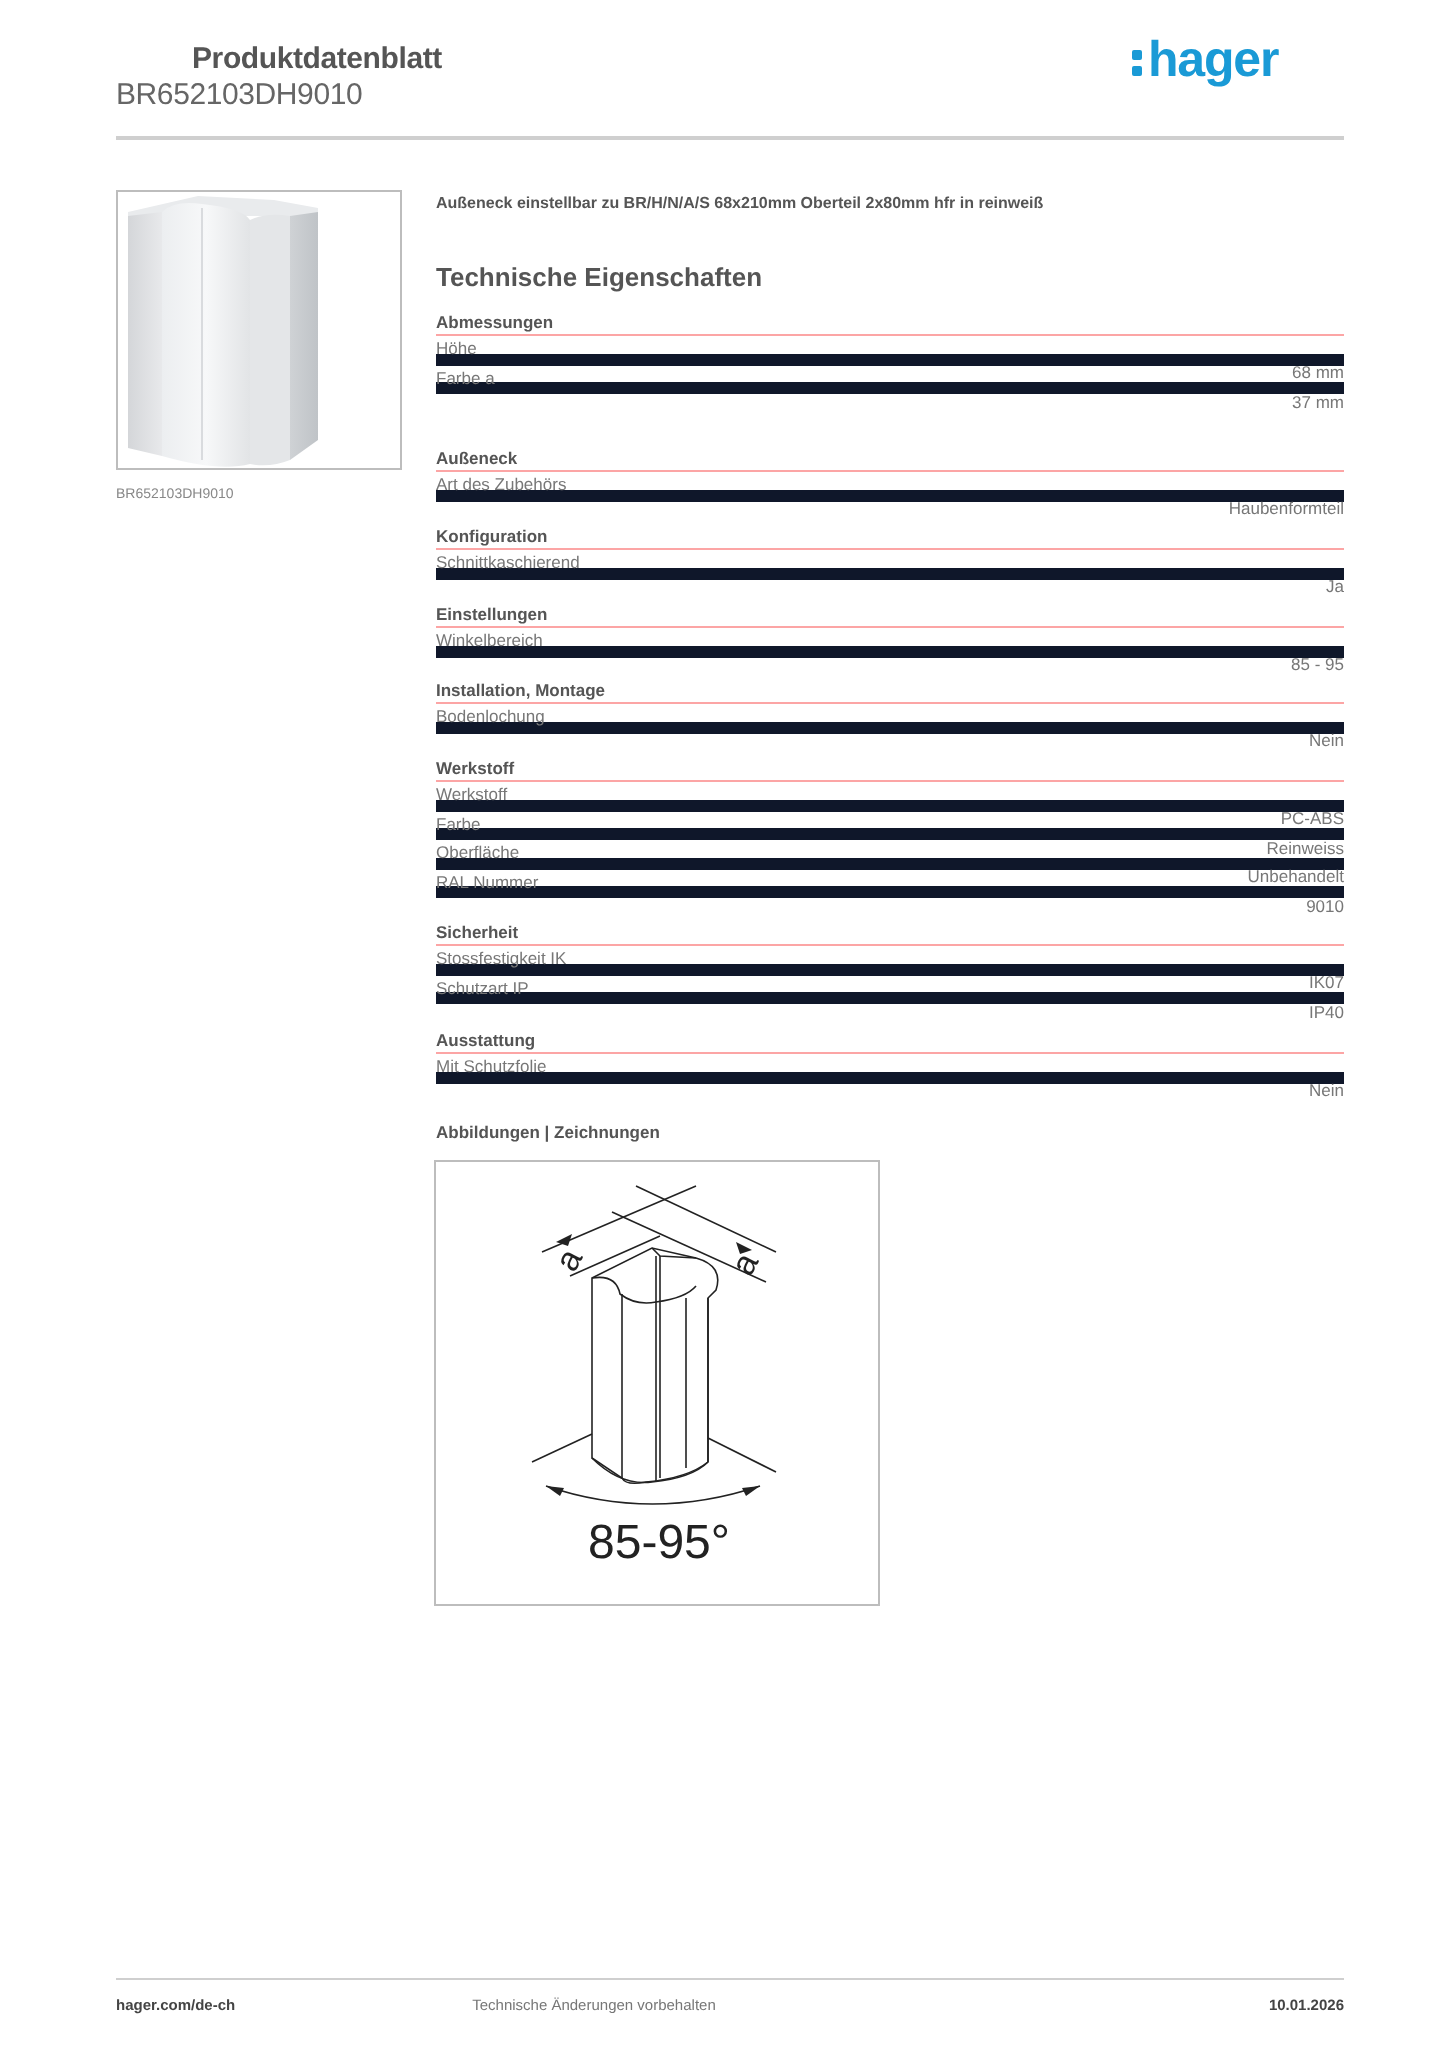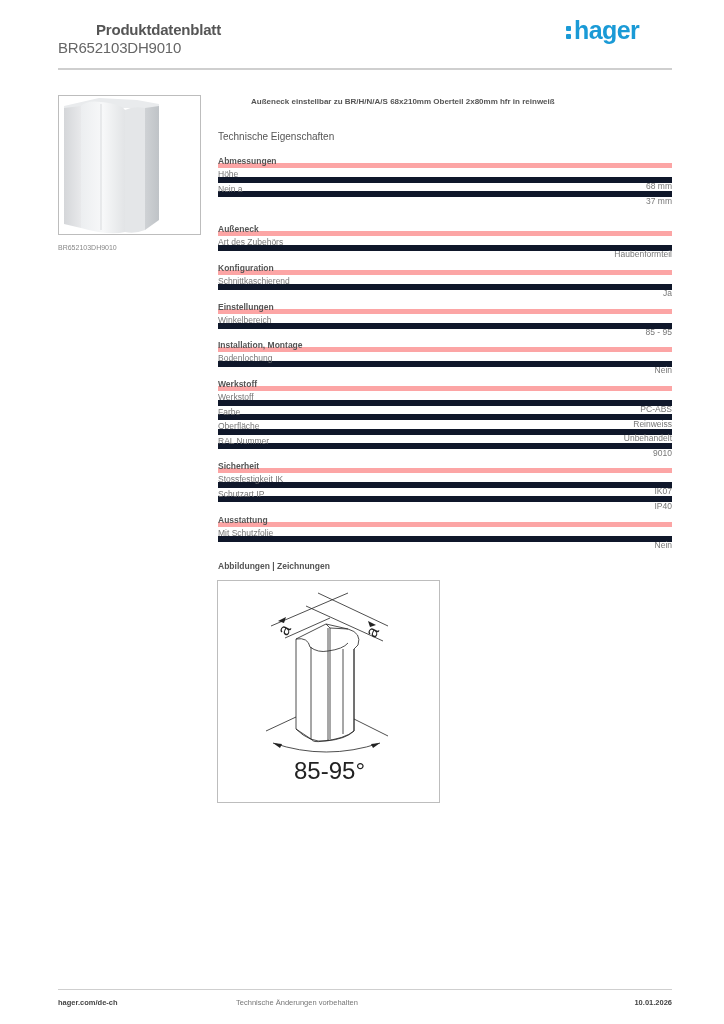--- a/index.html
+++ b/index.html
@@ -12,25 +12,25 @@
 
     .logo { position: absolute; left: 566px; top: 18px; font-size: 25px; font-weight: bold; color: #1a9ad6; letter-spacing: -0.6px; line-height: 1; }
     .logo .colon { display: inline-block; width: 6px; margin-right: 2px; position: relative; height: 18px; vertical-align: -1px; }
     .logo .colon::before, .logo .colon::after { content: ""; position: absolute; left: 0; width: 5px; height: 5px; background: #1a9ad6; border-radius: 1px; }
     .logo .colon::before { top: 4px; }
     .logo .colon::after { top: 12px; }
 
     .product-image-frame { position: absolute; left: 58px; top: 95px; width: 143px; height: 140px; border: 1px solid #bdbdbd; background: #fff; overflow: hidden; }
     .product-image-caption { position: absolute; left: 58px; top: 244px; font-size: 7px; color: #888; }
 
-    .description { position: absolute; left: 218px; top: 97px; font-size: 8px; font-weight: bold; color: #555; margin-left: 33px; }
-    .section-main-title { position: absolute; left: 218px; top: 131px; font-size: 10px; font-weight: normal; color: #555; }
+    .description { position: absolute; left: 218px; top: 97px; font-size: 8px; font-weight: bold; color: #555; }
+    .section-main-title { position: absolute; left: 218px; top: 131px; font-size: 13px; font-weight: bold; color: #555; }
 
     .spec-group { position: absolute; left: 218px; width: 454px; }
-    .spec-group-title { font-size: 8.5px; font-weight: bold; color: #555; height: 13px; line-height: 13px; border-bottom: 5px solid #fca5a5; }
+    .spec-group-title { font-size: 8.5px; font-weight: bold; color: #555; height: 13px; line-height: 13px; border-bottom: 1px solid #fca5a5; }
     .spec-row { display: flex; justify-content: space-between; font-size: 8.5px; color: #777; height: 14.6px; line-height: 13.6px; border-bottom: 6px solid #0f172a; }
     .spec-row .label { padding-left: 0; }
     .spec-row .value { text-align: right; margin-top: 12px; }
 
     .drawings-title { position: absolute; left: 218px; top: 561px; font-size: 8.5px; font-weight: bold; color: #555; }
     .drawing-frame { position: absolute; left: 217px; top: 580px; width: 223px; height: 223px; border: 1px solid #bdbdbd; background: #fff; }
 
     .footer-rule { position: absolute; left: 58px; top: 989px; width: 614px; height: 1px; background: #cfcfcf; }
     .footer-left { position: absolute; left: 58px; top: 998px; font-size: 7.5px; font-weight: bold; color: #444; }
     .footer-center { position: absolute; left: 0; width: 582px; text-align: center; top: 998px; font-size: 7.5px; color: #777; padding-left: 12px; }
@@ -80,21 +80,21 @@
 <div class="description">Außeneck einstellbar zu BR/H/N/A/S 68x210mm Oberteil 2x80mm hfr in reinweiß</div>
 <div class="section-main-title">Technische Eigenschaften</div>
 
 <div class="spec-group" style="top:155px;">
   <div class="spec-group-title">Abmessungen</div>
   <div class="spec-row">
       <span class="label">Höhe</span>
       <span class="value">68 mm</span>
     </div>
   <div class="spec-row">
-      <span class="label">Nein a</span>
+      <span class="label">Farbe a</span>
       <span class="value">37 mm</span>
     </div>
 </div>
 
 <div class="spec-group" style="top:223px;">
   <div class="spec-group-title">Außeneck</div>
   <div class="spec-row">
       <span class="label">Art des Zubehörs</span>
       <span class="value">Haubenformteil</span>
     </div>

